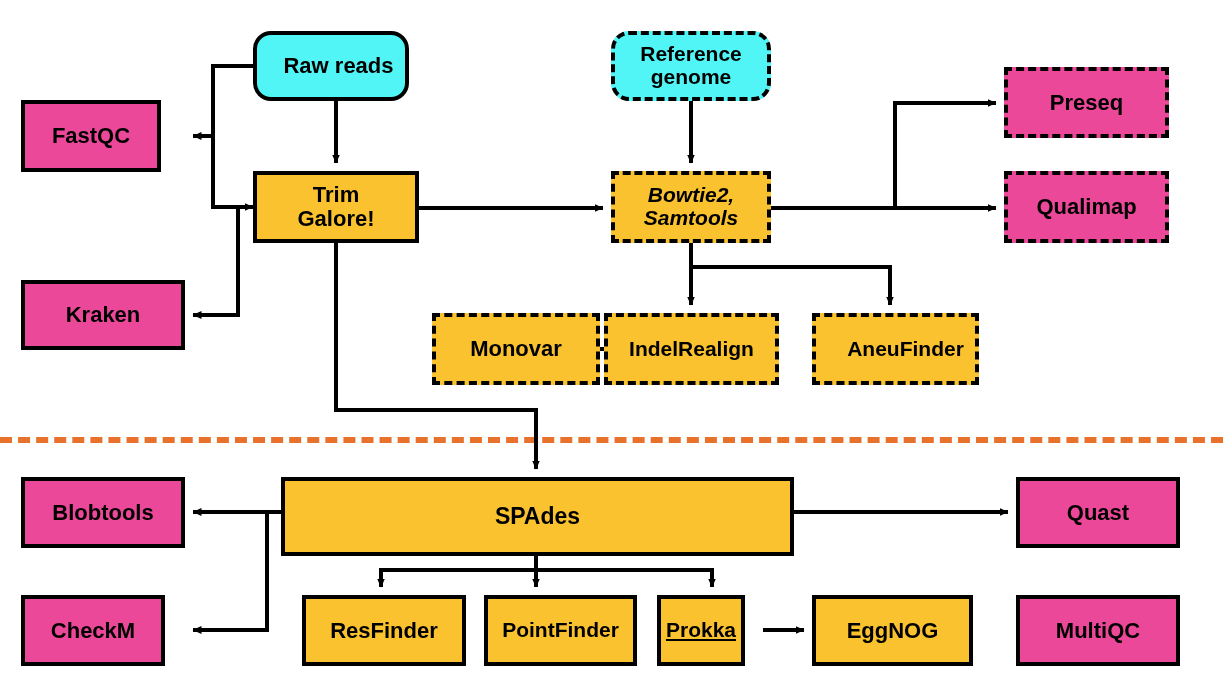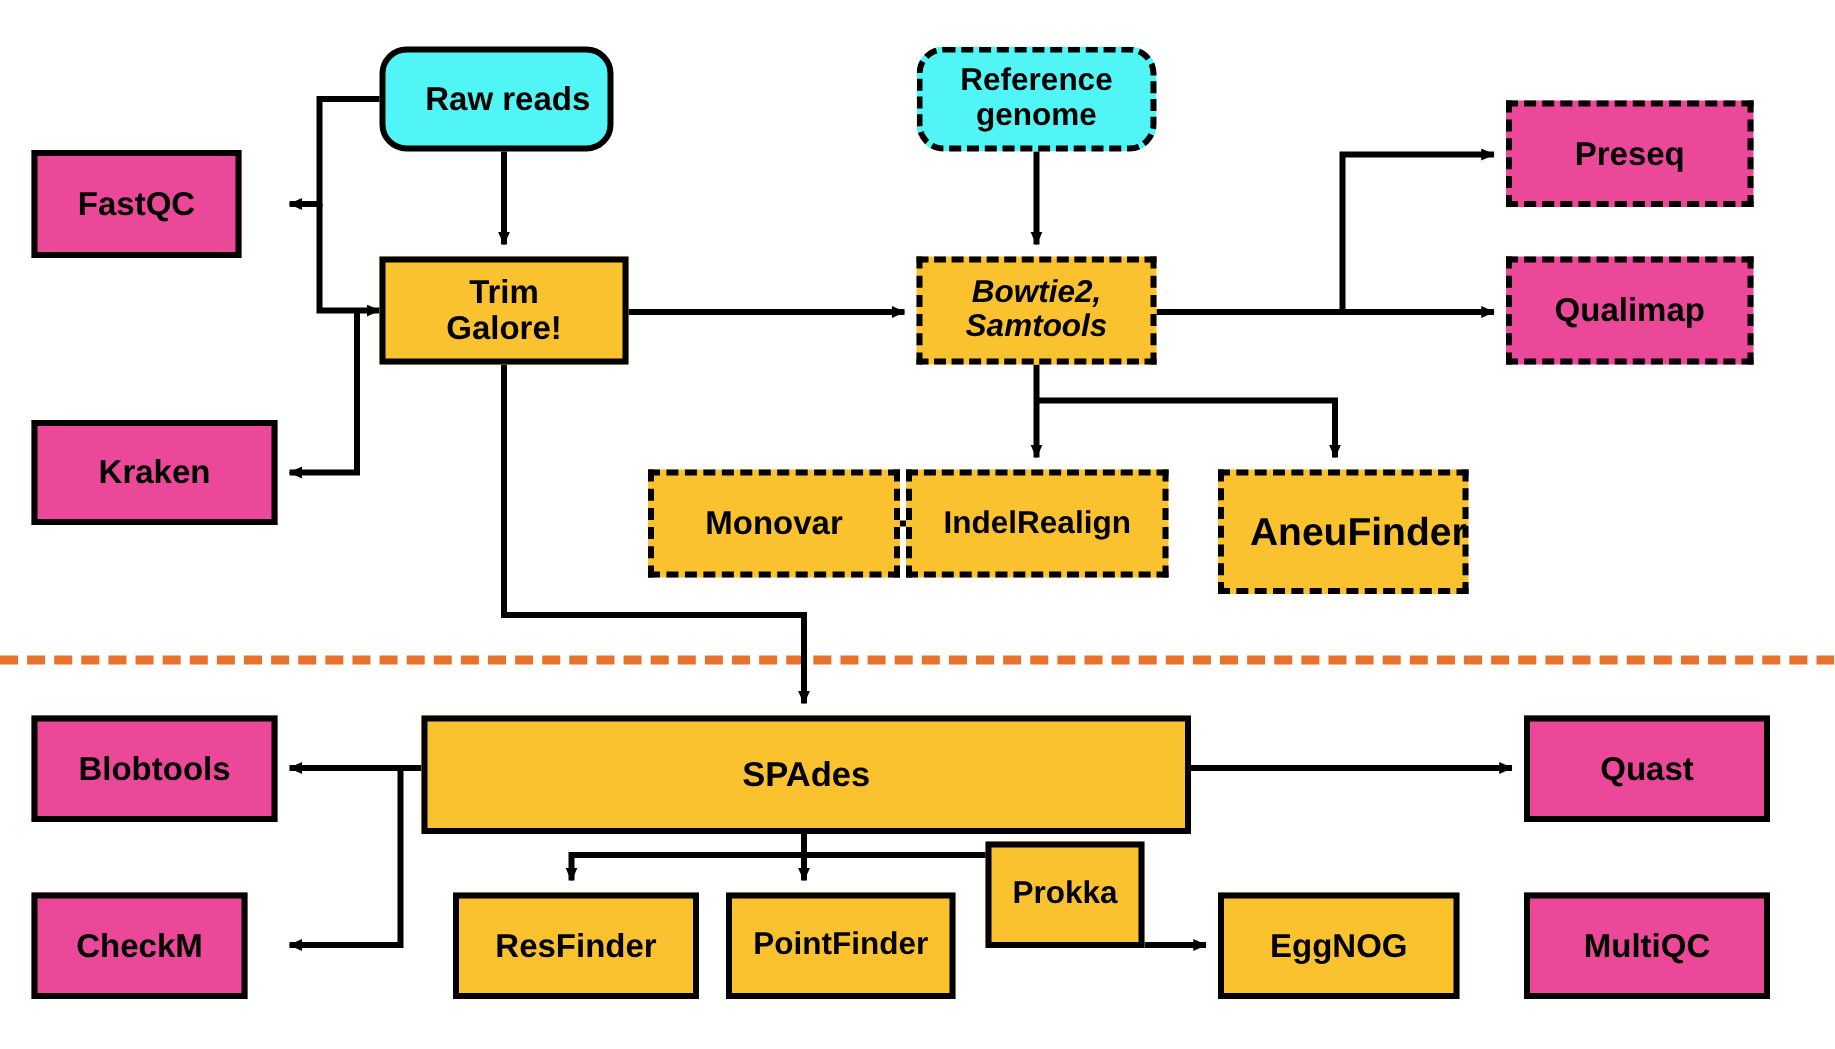--- a/index.html
+++ b/index.html
@@ -115,42 +115,42 @@
       </div>
       <div class="node fill-lav dashed" style="left: 1004px; top: 171px; width: 165px; height: 72px; font-size: 22px;">
         <span class="lbl">Qualimap</span>
       </div>
       <div class="node fill-orange dashed" style="left: 400px; top: 313px; width: 168px; height: 72px; font-size: 22px; margin-left: 32px;">
         <span class="lbl">Monovar</span>
       </div>
       <div class="node fill-orange dashed" style="left: 604px; top: 313px; width: 175px; height: 72px; font-size: 21px;">
         <span class="lbl">IndelRealign</span>
       </div>
-      <div class="node fill-orange dashed" style="left: 812px; top: 313px; width: 167px; height: 83px; font-size: 26px; padding-left: 20px;">
+      <div class="node fill-orange dashed" style="left: 812px; top: 313px; width: 167px; height: 72px; font-size: 21px; padding-left: 20px;">
         <span class="lbl">AneuFinder</span>
       </div>
       <div class="node fill-lav" style="left: 21px; top: 477px; width: 164px; height: 71px; font-size: 22px;">
         <span class="lbl">Blobtools</span>
       </div>
       <div class="node fill-orange" style="left: 281px; top: 477px; width: 513px; height: 79px; font-size: 23px;">
         <span class="lbl">SPAdes</span>
       </div>
       <div class="node fill-lav" style="left: 1016px; top: 477px; width: 164px; height: 71px; font-size: 22px;">
         <span class="lbl">Quast</span>
       </div>
       <div class="node fill-lav" style="left: 21px; top: 595px; width: 144px; height: 71px; font-size: 22px;">
         <span class="lbl">CheckM</span>
       </div>
       <div class="node fill-orange" style="left: 302px; top: 595px; width: 164px; height: 71px; font-size: 22px;">
         <span class="lbl">ResFinder</span>
       </div>
       <div class="node fill-orange" style="left: 484px; top: 595px; width: 153px; height: 71px; font-size: 21px;">
         <span class="lbl">PointFinder</span>
       </div>
-      <div class="node fill-orange" style="left: 657px; top: 561px; width: 106px; height: 71px; font-size: 21px;">
+      <div class="node fill-orange" style="left: 657px; top: 595px; width: 88px; height: 71px; font-size: 21px; text-decoration: underline;">
         <span class="lbl">Prokka</span>
       </div>
       <div class="node fill-orange" style="left: 812px; top: 595px; width: 161px; height: 71px; font-size: 22px;">
         <span class="lbl">EggNOG</span>
       </div>
       <div class="node fill-lav" style="left: 1016px; top: 595px; width: 164px; height: 71px; font-size: 22px;">
         <span class="lbl">MultiQC</span>
       </div>
     </div>
 

